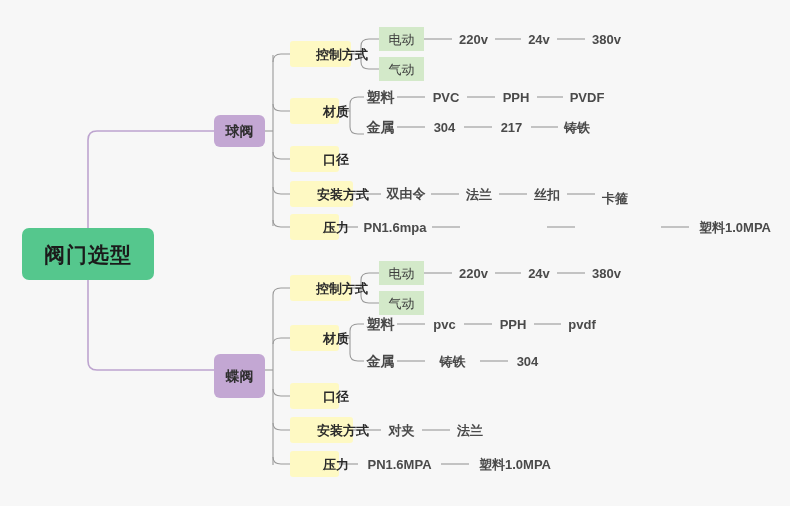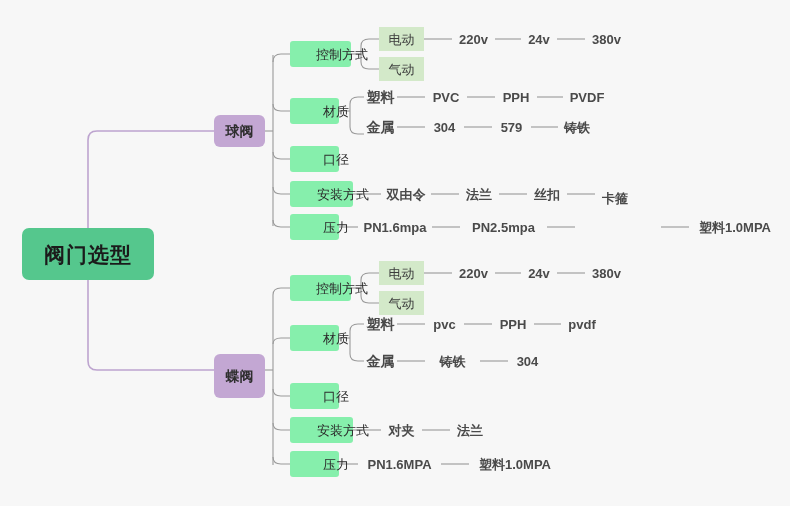--- a/index.html
+++ b/index.html
@@ -44,24 +44,24 @@
     letter-spacing: 1px;
   }
   .lvl2 {
     background: #c3a7d3;
     border-radius: 6px;
     font-size: 14px;
     font-weight: bold;
     color: #2e2e2e;
   }
   .lvl3 {
-    background: #86efac;
+    background: #fef9c3;
     border-radius: 3px;
     font-size: 13px;
-    font-weight: normal;
+    font-weight: bold;
     color: #2b2b2b;
     padding-left: 43px;
   }
   .lvl4-green {
     background: #d3e9c9;
     border-radius: 0;
     font-size: 13px;
     font-weight: normal;
     color: #3c3c3c;
   }
@@ -203,55 +203,52 @@
   <div class="node leaf" style="left:495px; top:87px; width:42px; height:20px;">
     <span>PPH</span>
   </div>
   <div class="node leaf" style="left:563px; top:87px; width:48px; height:20px;">
     <span>PVDF</span>
   </div>
   <div class="node leaf" style="left:425px; top:117px; width:39px; height:20px;">
     <span>304</span>
   </div>
   <div class="node leaf" style="left:492px; top:117px; width:39px; height:20px;">
-    <span>579</span>
+    <span>217</span>
   </div>
   <div class="node leaf" style="left:558px; top:117px; width:38px; height:20px;">
     <span>铸铁</span>
   </div>
 
   <div class="node lvl3" style="left:290px; top:146px; width:49px; height:26px;">
     <span>口径</span>
   </div>
 
   <div class="node lvl3" style="left:290px; top:181px; width:63px; height:26px;">
     <span>安装方式</span>
   </div>
-  <div class="node leaf" style="left:381px; top:184px; width:50px; height:20px;">
+  <div class="node leaf" style="left:381px; top:184px; width:50px; height:20px;font-family:Liberation Mono, monospace;">
     <span>双由令</span>
   </div>
   <div class="node leaf" style="left:459px; top:184px; width:40px; height:20px;">
     <span>法兰</span>
   </div>
   <div class="node leaf" style="left:527px; top:184px; width:40px; height:20px;">
     <span>丝扣</span>
   </div>
   <div class="node leaf" style="left:595px; top:188px; width:40px; height:20px;">
     <span>卡箍</span>
   </div>
 
   <div class="node lvl3" style="left:290px; top:214px; width:49px; height:26px;">
     <span>压力</span>
   </div>
   <div class="node leaf" style="left:358px; top:217px; width:74px; height:20px;">
     <span>PN1.6mpa</span>
   </div>
-  <div class="node leaf" style="left:460px; top:217px; width:87px; height:20px;">
-    <span>PN2.5mpa</span>
-  </div>
   <div class="node leaf" style="left:689px; top:217px; width:92px; height:20px;">
     <span>塑料1.0MPA</span>
   </div>
 
   <div class="node lvl3" style="left:290px; top:275px; width:61px; height:26px;">
     <span>控制方式</span>
   </div>
   <div class="node lvl4-green" style="left:379px; top:261px; width:45px; height:24px;">
     <span>电动</span>
   </div>

